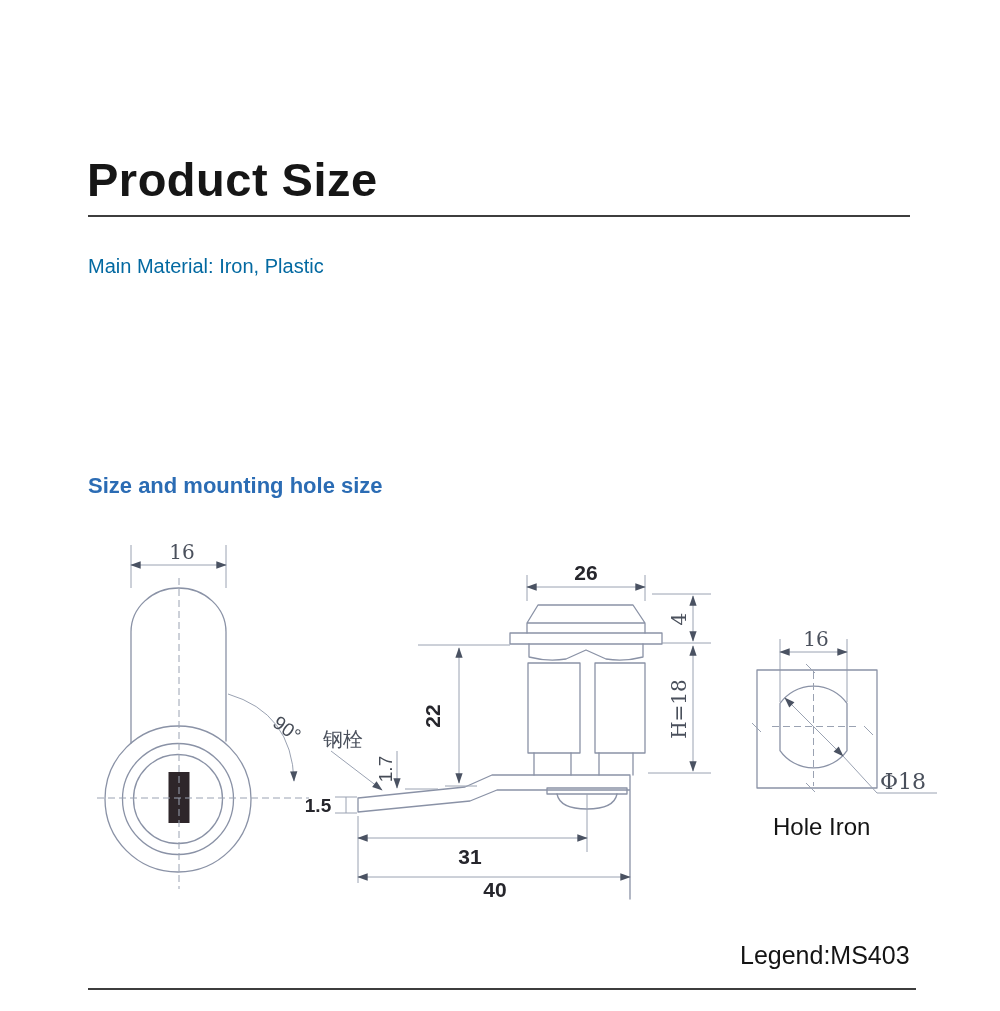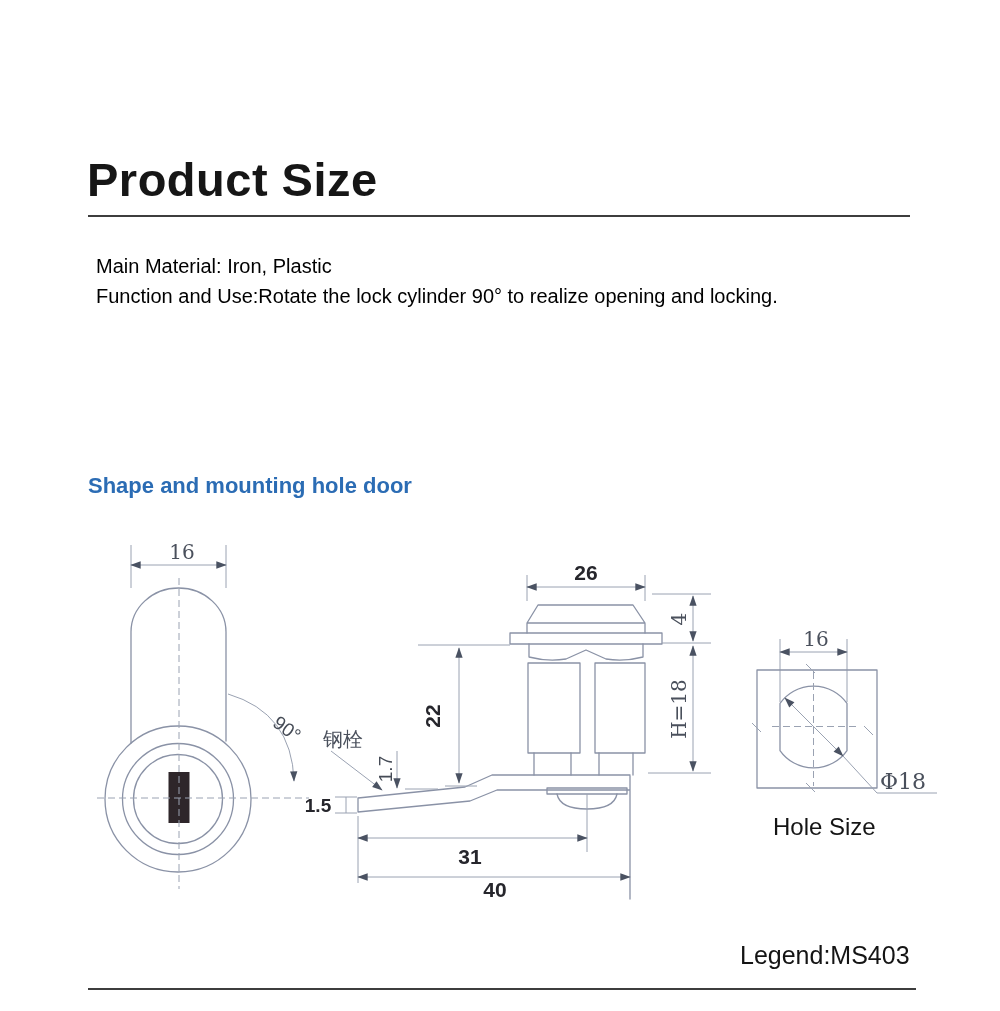--- a/index.html
+++ b/index.html
@@ -3,21 +3,21 @@
 <meta charset="utf-8">
 <style>
   html,body{margin:0;padding:0;background:#ffffff;}
   .canvas{position:relative;width:1000px;height:1011px;background:#ffffff;overflow:hidden;
           font-family:"Liberation Sans",sans-serif;color:#1b1b1b;padding-left:14px;}
   .abs{position:absolute;}
   .page-title{left:87px;top:152px;font-size:47px;font-weight:bold;color:#161616;letter-spacing:0.5px;}
   .rule{background:#3d3d3d;height:2px;}
   .rule-top{left:88px;top:215px;width:822px;}
   .rule-bottom{left:88px;top:988px;width:828px;}
-  .specs{left:88px;top:252px;font-size:20px;line-height:29.5px;color:#000000;margin-left:8px;}
+  .specs{left:88px;top:252px;font-size:20px;line-height:29.5px;color:#0369a1;}
   .section-heading{left:88px;top:473px;font-size:22px;font-weight:bold;color:#2b6cb4;}
   .hole-caption{left:773px;top:813px;font-size:24px;color:#141414;}
   .legend{left:740px;top:941px;font-size:25px;color:#141414;text-align:right;}
   .drawing-svg{position:absolute;left:0;top:0;}
   .ol{stroke:#8a92a6;stroke-width:1.3;fill:none;stroke-linejoin:round;stroke-linecap:round;}
   .thin{stroke:#9aa2b2;stroke-width:1;fill:none;}
   .cl{stroke:#9aa2b2;stroke-width:1;fill:none;stroke-dasharray:7 4;}
   .dimA{font-family:"Liberation Sans",sans-serif;font-weight:bold;font-size:21px;fill:#26262c;}
   .dimB{font-family:"DejaVu Serif",serif;font-size:20px;fill:#4a505c;}
   .dimS{font-family:"Liberation Sans",sans-serif;font-size:19px;fill:#454b56;}
@@ -25,24 +25,23 @@
 </head>
 <body>
 
 <div class="canvas">
 
   <div class="abs page-title">Product Size</div>
   <div class="abs rule rule-top"></div>
 
   <div class="abs specs">
     <div>Main Material: Iron, Plastic</div>
-    <div>Function and Use:Rotate the lock cylinder 90° to realize opening and locking.</div>
   </div>
 
-  <div class="abs section-heading" style="color: rgb(43, 108, 180);">Shape and mounting hole door</div>
+  <div class="abs section-heading" style="color: rgb(43, 108, 180);">Size and mounting hole size</div>
 
   <svg class="drawing-svg" width="1000" height="1011" viewBox="0 0 1000 1011">
     <defs>
       <marker id="arr" viewBox="0 0 10 10" refX="9.3" refY="5" markerWidth="11" markerHeight="11" orient="auto-start-reverse">
         <path d="M0.5,1.7 L10,5 L0.5,8.3 Z" fill="#4a5262"></path>
       </marker>
       <pattern id="thr" width="10" height="5.4" patternUnits="userSpaceOnUse">
         <rect width="10" height="5.4" fill="#f4f5f8"></rect>
         <line x1="0" y1="1.3" x2="10" y2="1.3" stroke="#68718a" stroke-width="1.2"></line>
         <line x1="0" y1="3.4" x2="10" y2="3.4" stroke="#d4d8e1" stroke-width="1"></line>
@@ -126,18 +125,18 @@
 
       <path class="ol" d="M780,703.4 A41,41 0 0 1 847,703.4 L847,750.6 A41,41 0 0 1 780,750.6 Z"></path>
       <path class="cl" d="M772,726.5 H856 M813.5,672 V786"></path>
 
       <line class="thin" x1="785" y1="698" x2="843" y2="756" marker-start="url(#arr)" marker-end="url(#arr)"></line>
       <path class="thin" d="M843,756 L877,793 H937"></path>
       <text class="dimB" x="903" y="789" text-anchor="middle" style="font-size:22px">Φ18</text>
     </g>
   </svg>
 
-  <div class="abs hole-caption">Hole Size</div>
+  <div class="abs hole-caption">Hole Iron</div>
 
   <div class="abs legend">Legend:MS403</div>
   <div class="abs rule rule-bottom"></div>
 
 </div>
 
 </body></html>

